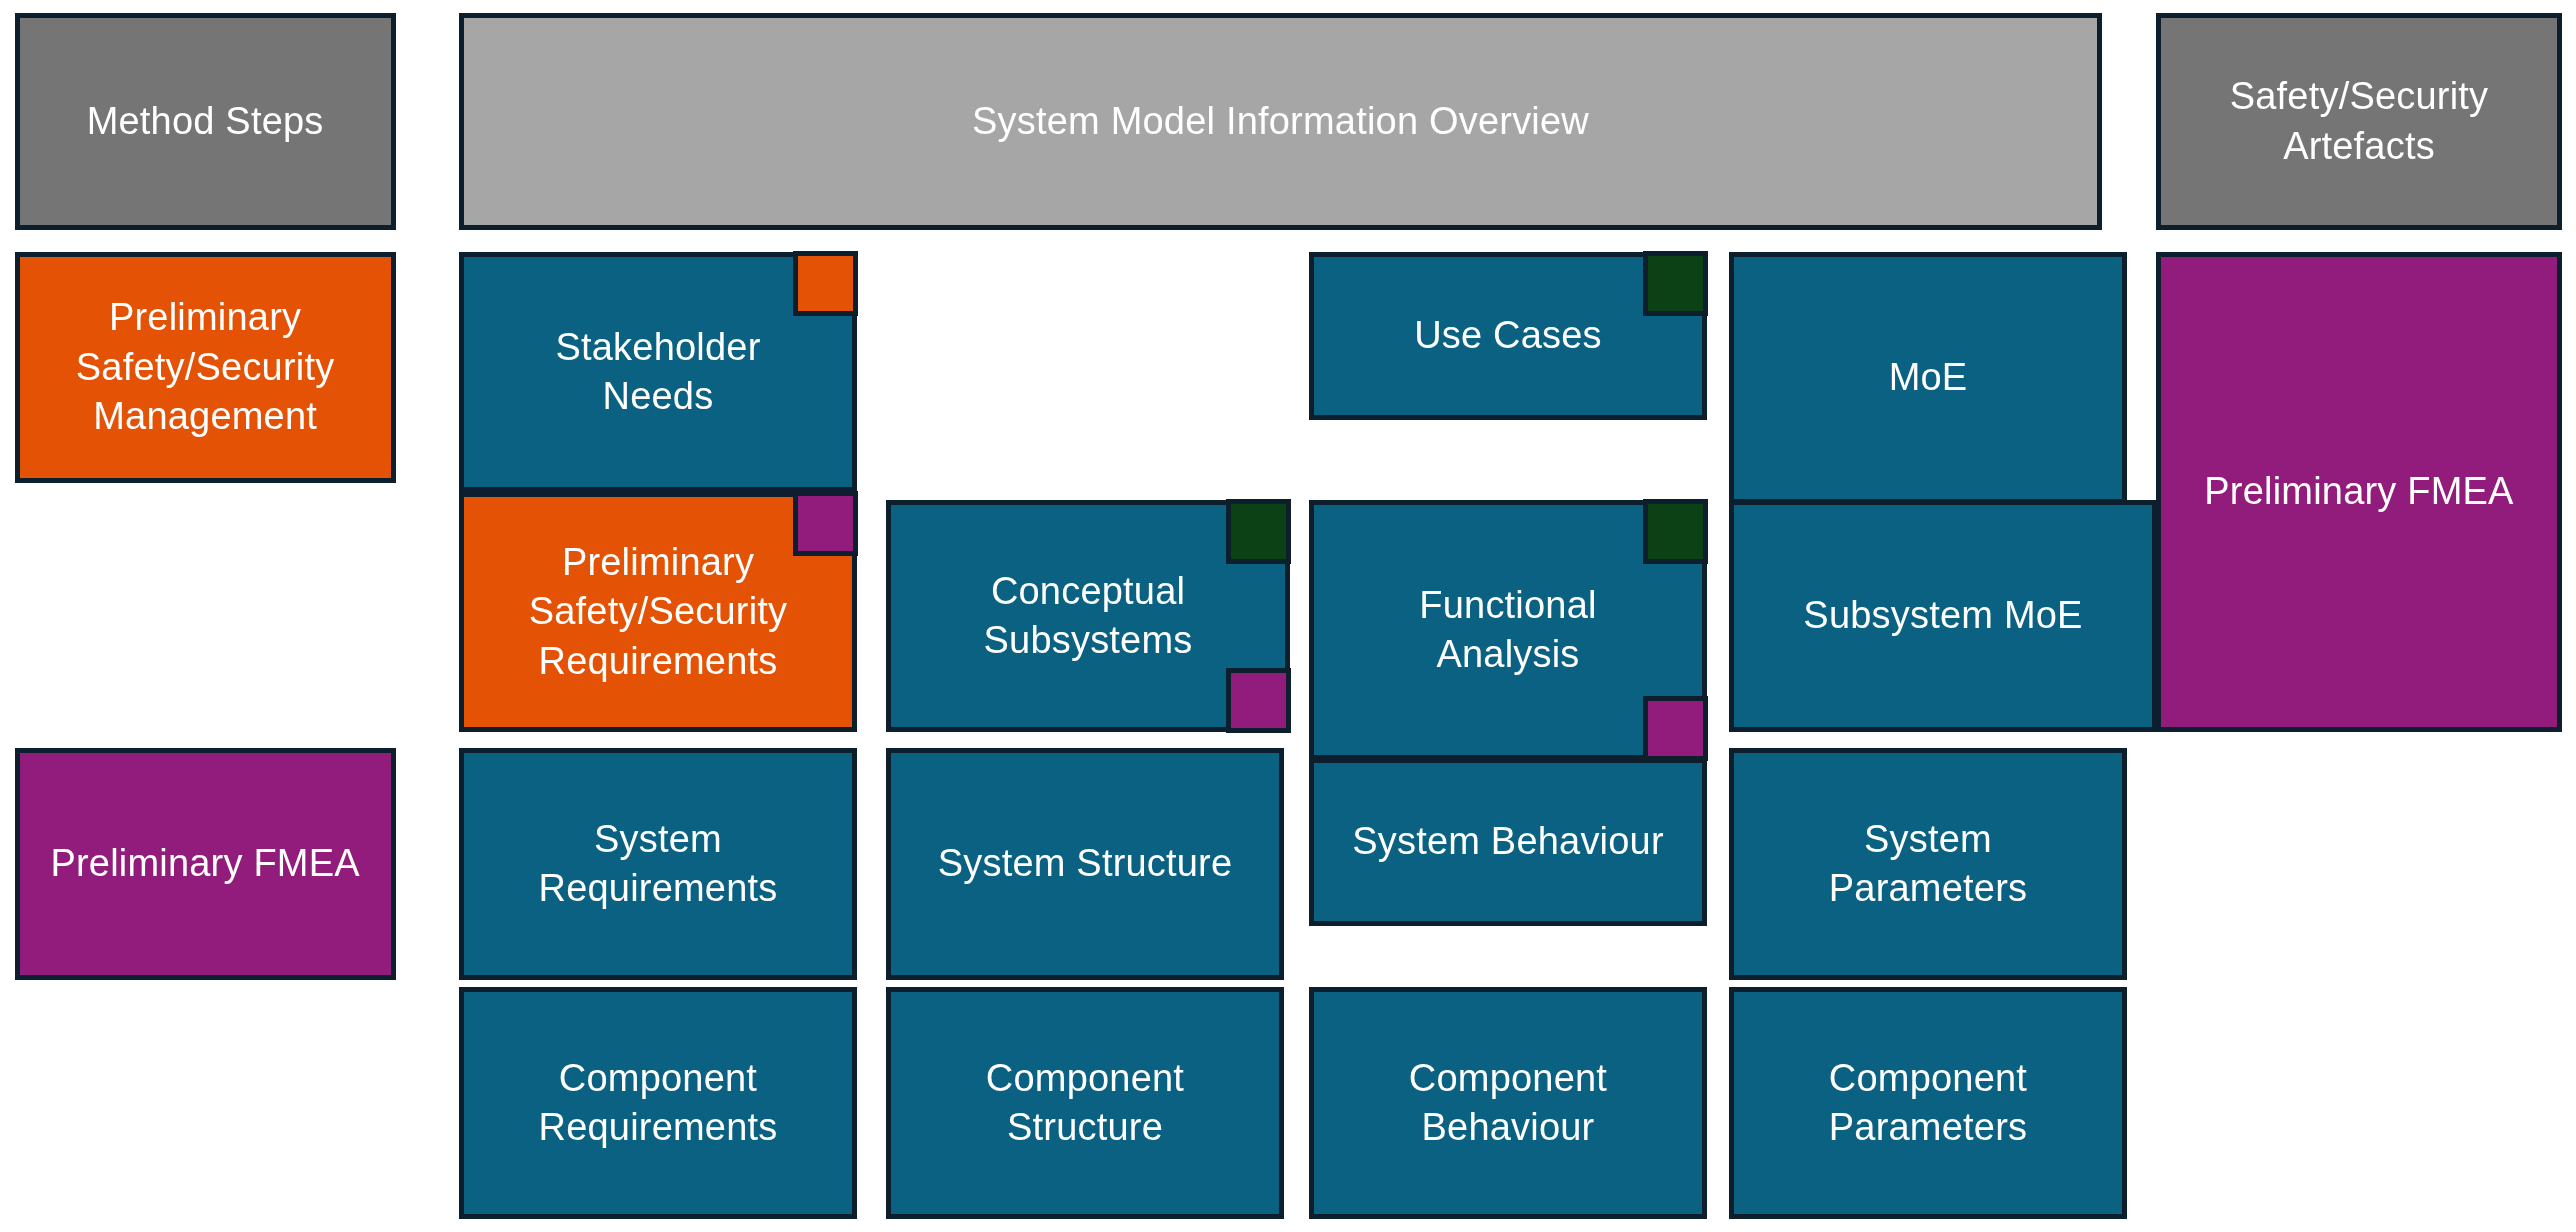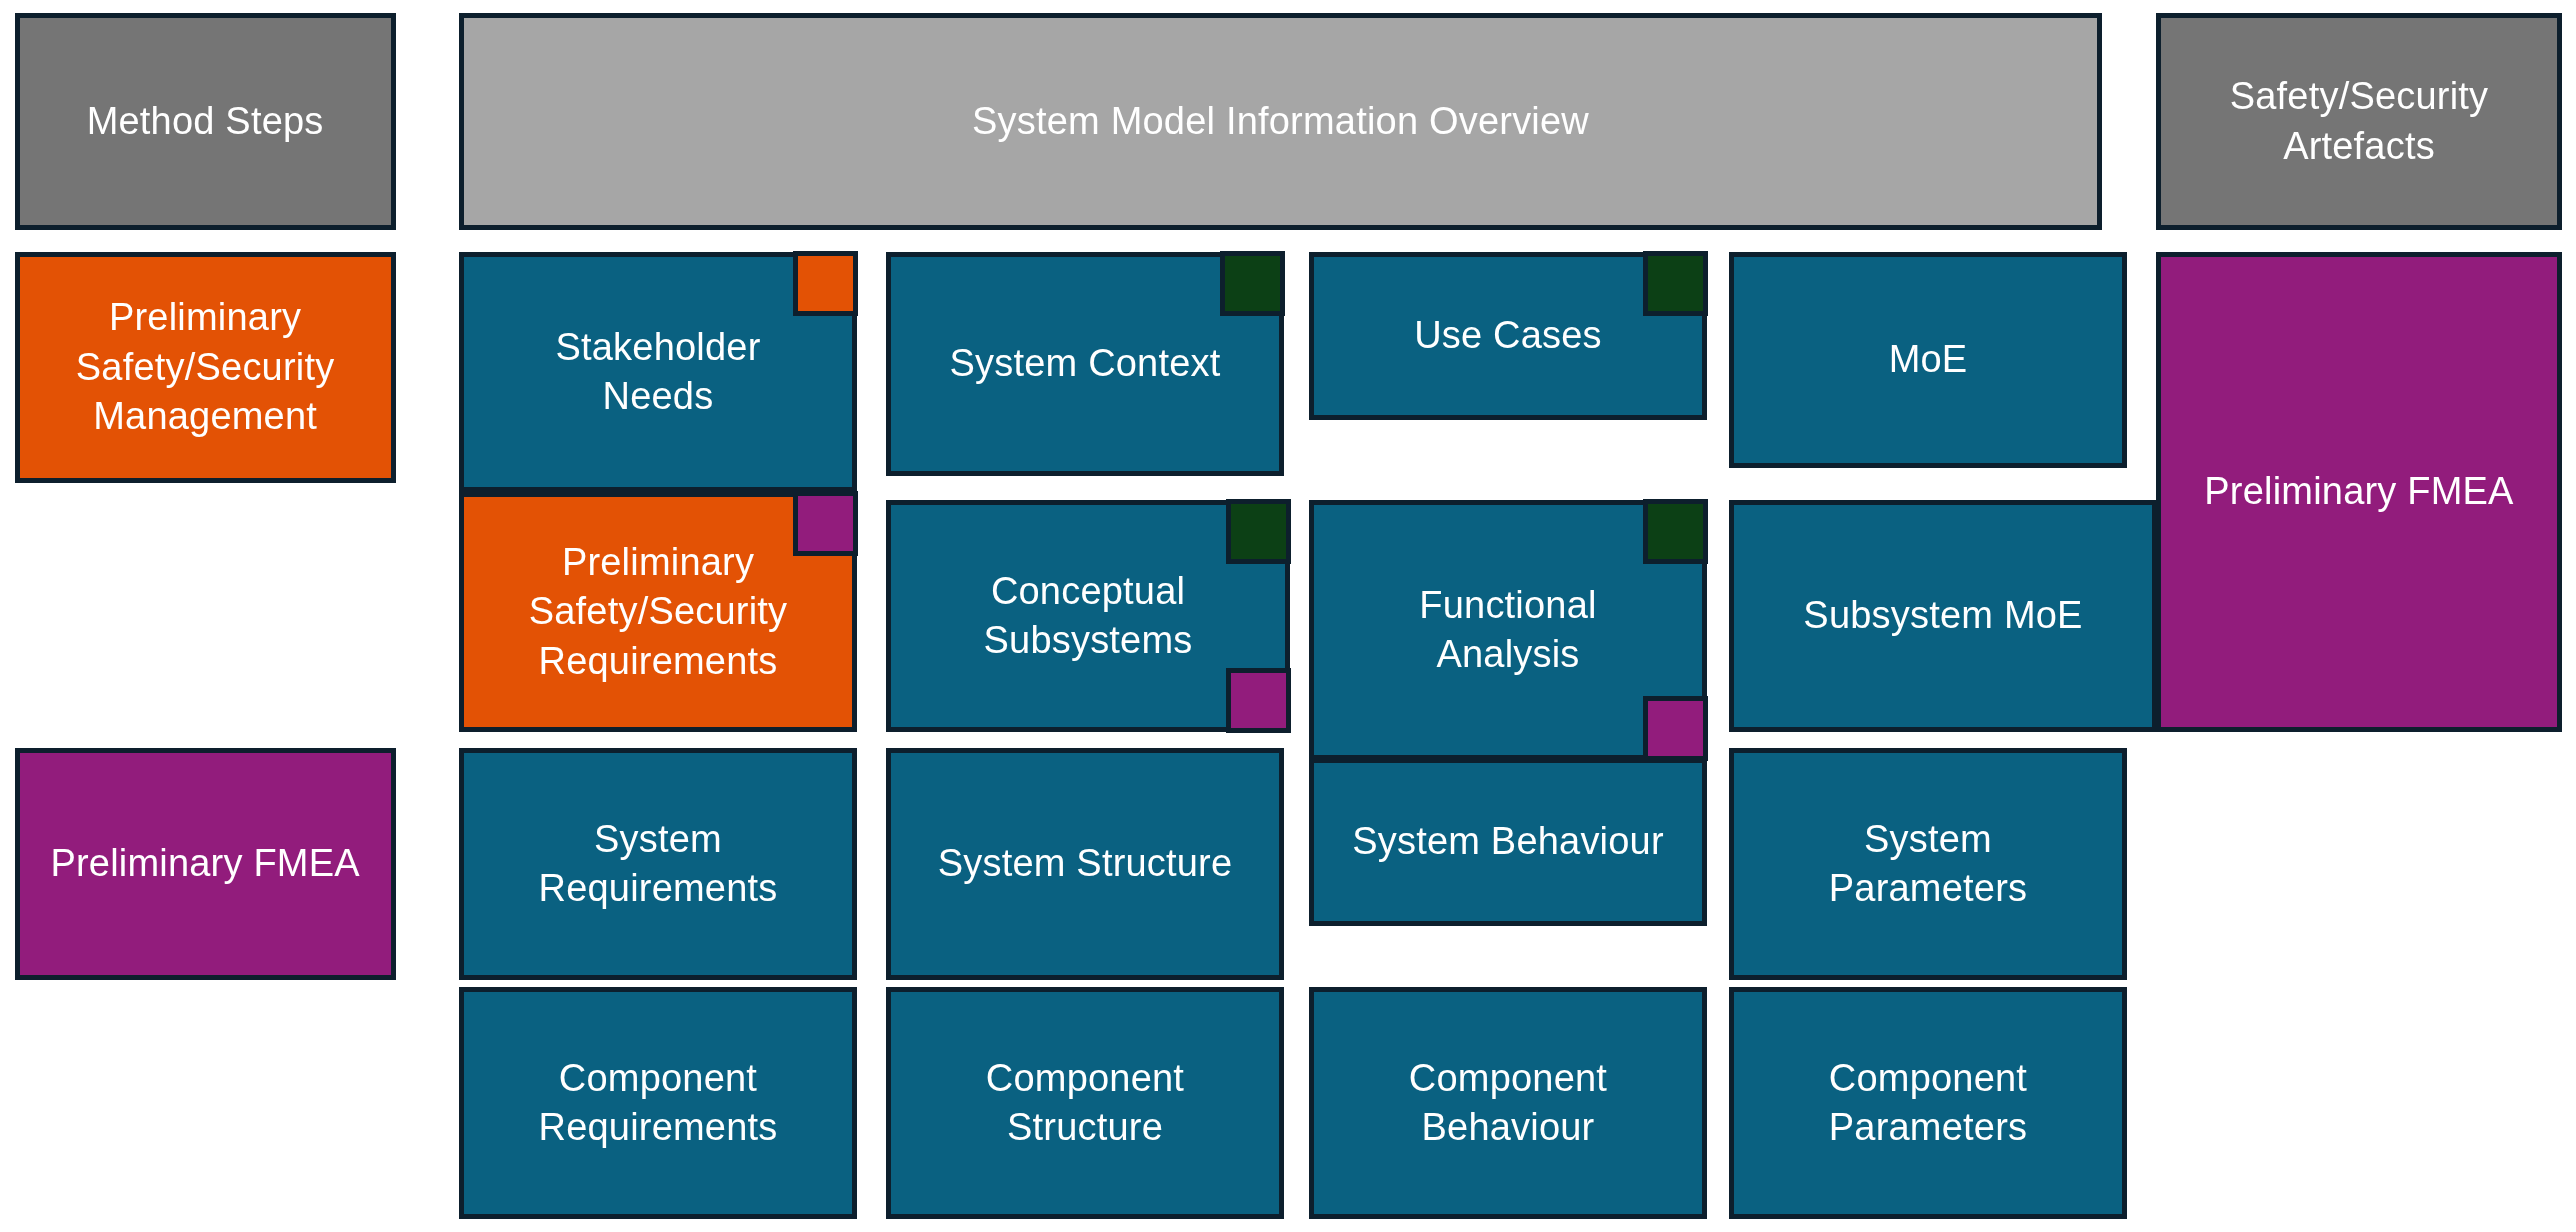--- a/index.html
+++ b/index.html
@@ -90,21 +90,21 @@
   #info-sys-structure { left: 886px; top: 748px;  width: 398px; height: 232px; }
   #info-comp-structure{ left: 886px; top: 987px; width: 398px; height: 232px; }
 
   
   #info-use-cases      { left: 1309px; top: 252px;  width: 398px; height: 168px; }
   #info-func-analysis  { left: 1309px; top: 500px;  width: 398px; height: 260px; }
   #info-sys-behaviour  { left: 1309px; top: 748px;  width: 398px; height: 168px; margin-top: 10px; }
   #info-comp-behaviour { left: 1309px; top: 987px; width: 398px; height: 232px; }
 
   
-  #info-moe            { left: 1729px; top: 252px;  width: 398px; height: 216px; }
+  #info-moe            { left: 1729px; top: 252px;  width: 398px; height: 252px; }
   #info-subsystem-moe  { left: 1729px; top: 500px;  width: 428px; height: 232px; }
   #info-sys-params     { left: 1729px; top: 748px;  width: 398px; height: 232px; }
   #info-comp-params    { left: 1729px; top: 987px; width: 398px; height: 232px; }
 
   
   #artefacts-header     { left: 2156px; top: 13px;  width: 406px; height: 217px; }
   #artefact-prelim-fmea { left: 2156px; top: 252px; width: 406px; height: 480px; }
 </style>
 </head>
 <body>
@@ -146,24 +146,20 @@
   <div class="box fill-teal" id="info-sys-reqs">
     <span class="lbl">System
 Requirements</span>
   </div>
 
   <div class="box fill-teal" id="info-comp-reqs">
     <span class="lbl">Component
 Requirements</span>
   </div>
 
-  <div class="box fill-teal" id="info-sys-context">
-    <span class="lbl">System Context</span>
-    <span class="marker top-right mk-green"></span>
-  </div>
 
   <div class="box fill-teal" id="info-concept-subs">
     <span class="lbl">Conceptual
 Subsystems</span>
     <span class="marker top-right mk-green"></span>
     <span class="marker bottom-right mk-magenta"></span>
   </div>
 
   <div class="box fill-teal" id="info-sys-structure">
     <span class="lbl">System Structure</span>

